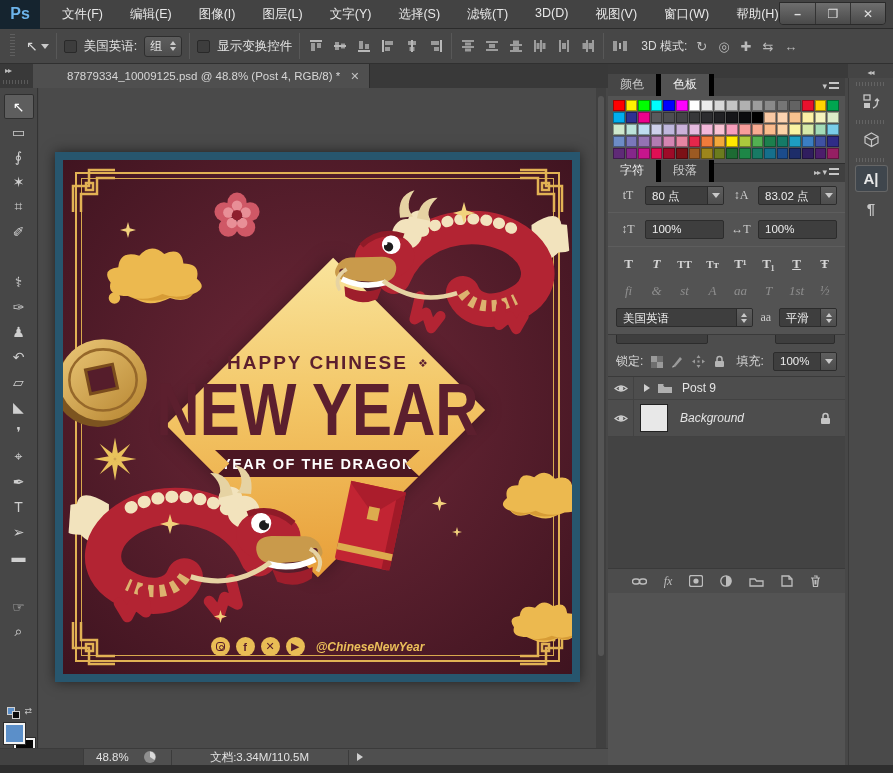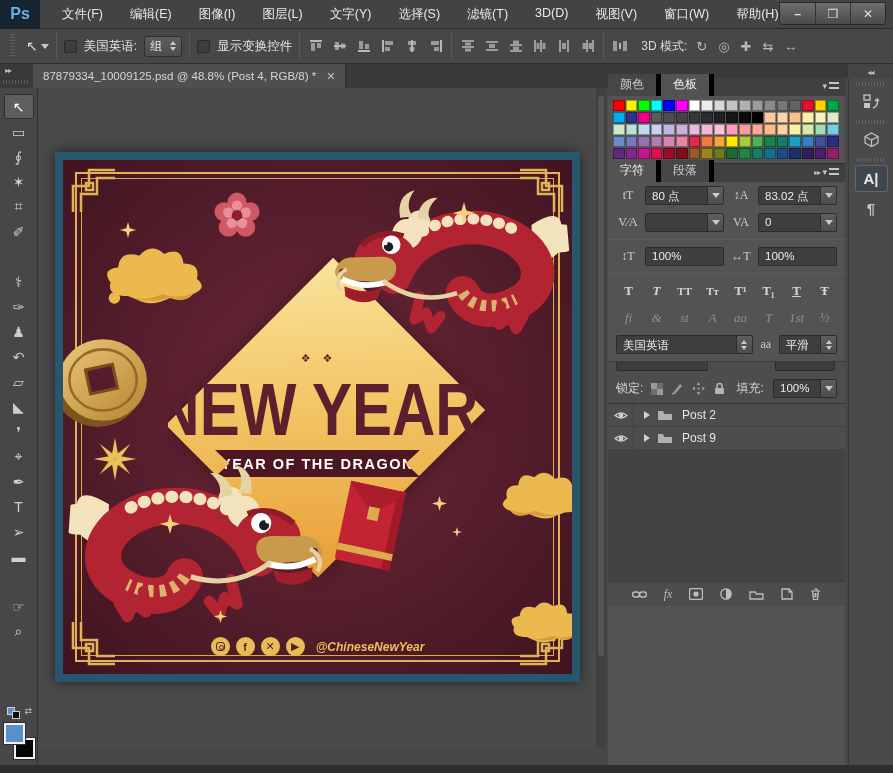--- a/index.html
+++ b/index.html
@@ -42,21 +42,21 @@
   #mode3d { display:flex; align-items:center; gap:9px; margin-left:6px; color:#dadada; }
   .g3d { color:#b9b9b9; font-size:13px; }
 
   
   #tabbar { position:absolute; left:0; top:64px; width:608px; height:24px; background:#393939; }
   #tb-collapse { position:absolute; left:5px; top:2px; color:#bdbdbd; font-size:8px; letter-spacing:-1px; }
   #tb-grip { position:absolute; left:3px; top:16px; width:26px; height:4px;
     background:repeating-linear-gradient(90deg,#5a5a5a 0 1px, transparent 1px 3px); }
   #doctab { position:absolute; left:33px; top:0; height:24px; background:#4f4f4f;
     border-right:1px solid #2c2c2c; display:flex; align-items:center; gap:10px; padding:0 10px; }
-  #doctab .title { color:#d6d6d6; font-size:11.5px; }
+  #doctab .title { color:#d6d6d6; font-size:11.5px;margin-left:24px; }
   #doctab .x { color:#c2c2c2; font-size:11px; }
 
   
   #toolbar { position:absolute; left:0; top:88px; width:38px; height:677px; background:#474747;
     border-right:1px solid #333; display:flex; flex-direction:column; align-items:center; padding-top:6px; }
   .tool { width:30px; height:25px; display:flex; align-items:center; justify-content:center;
     color:#cfcfcf; font-size:14px; border-radius:2px; }
   .tool.selected { background:#5e5e5e; color:#ffffff; box-shadow:inset 0 0 0 1px #2f2f2f; }
   #fgbg-mini { width:26px; height:14px; position:relative; margin-top:6px; }
   #fgbg-mini .f { position:absolute; left:1px; top:1px; width:8px; height:8px; background:#5b8fc9; border:1px solid #cfcfcf; }
@@ -539,20 +539,21 @@
             <path d="M10 10 L27 23 L30 30 L22 27 Z"></path>
             <path d="M50 10 L33 23 L30 30 L38 27 Z"></path>
             <path d="M10 50 L27 37 L30 30 L22 33 Z"></path>
             <path d="M50 50 L33 37 L30 30 L38 33 Z"></path>
           </svg>
       </span>
 
       <div id="diamond"></div>
       <div class="postertxt" id="heading">
         <span class="orn">❖</span>
+        <span>HAPPY CHINESE</span>
         <span class="orn">❖</span>
       </div>
       <div class="postertxt" id="title">NEW YEAR</div>
       <div id="ribbon">
         <span>YEAR OF THE DRAGON</span>
       </div>
 
       <span class="dec" style="left:265px;top:22px;transform:rotate(-5deg)">
         <svg width="242" height="162" viewBox="0 0 260 170">
           <path d="M222 52 q30 -16 32 2 q20 2 7 17 q9 15 -13 13 q-17 15 -28 -2 z" fill="#f2e3bd"></path>
@@ -777,36 +778,20 @@
             </span>
         </span>
         <span class="cicon">↕A</span>
         <span class="fld">
           <span class="val">83.02 点</span>
           <span class="dn">
               <span class="caret"></span>
             </span>
         </span>
       </div>
-      <div class="crow">
-        <span class="cicon">V⁄A</span>
-        <span class="fld">
-          <span class="val"></span>
-          <span class="dn">
-              <span class="caret"></span>
-            </span>
-        </span>
-        <span class="cicon">VA</span>
-        <span class="fld">
-          <span class="val">0</span>
-          <span class="dn">
-              <span class="caret"></span>
-            </span>
-        </span>
-      </div>
       <div class="cdivider"></div>
       <div class="crow">
         <span class="cicon">↕T</span>
         <span class="fld noarrow">
           <span class="val">100%</span>
         </span>
         <span class="cicon">↔T</span>
         <span class="fld noarrow">
           <span class="val">100%</span>
         </span>
@@ -891,53 +876,53 @@
         <span class="lbl" id="fill-label" style="margin-left:auto">填充:</span>
         <span class="fld" id="fillfld" style="flex:none">
           <span class="val">100%</span>
           <span class="dn">
               <span class="caret"></span>
             </span>
         </span>
       </div>
       <div id="layerlist">
 
-          <div class="layer-row">
-            <span class="eyecell">
-              <svg width="14" height="13">
-                <path d="M1 6.5 Q7 1.5 13 6.5 Q7 11.5 1 6.5 Z" fill="none" stroke="#cccccc" stroke-width="1.3"></path>
-                <circle cx="7" cy="6.5" r="2.3" fill="#cccccc"></circle>
-              </svg>
-            </span>
-            <span class="expander"></span>
-            <span class="foldico">
-              <svg width="16" height="12">
-                <path d="M1 3 h5 l1.5 2 H15 v6 H1 Z" fill="#b0b0b0"></path>
-                <path d="M1 3 V2 h5 l1 1" fill="#b0b0b0"></path>
-              </svg>
-            </span>
-            <span class="lname">Post 2</span>
-          </div>
           <div class="layer-row">
             <span class="eyecell">
               <svg width="14" height="13">
                 <path d="M1 6.5 Q7 1.5 13 6.5 Q7 11.5 1 6.5 Z" fill="none" stroke="#cccccc" stroke-width="1.3"></path>
                 <circle cx="7" cy="6.5" r="2.3" fill="#cccccc"></circle>
               </svg>
             </span>
             <span class="expander"></span>
             <span class="foldico">
               <svg width="16" height="12">
                 <path d="M1 3 h5 l1.5 2 H15 v6 H1 Z" fill="#b0b0b0"></path>
                 <path d="M1 3 V2 h5 l1 1" fill="#b0b0b0"></path>
               </svg>
             </span>
             <span class="lname">Post 9</span>
           </div>
         </div>
+      <div id="bgrow">
+        <span class="eyecell">
+          <svg width="14" height="13">
+              <path d="M1 6.5 Q7 1.5 13 6.5 Q7 11.5 1 6.5 Z" fill="none" stroke="#cccccc" stroke-width="1.3"></path>
+              <circle cx="7" cy="6.5" r="2.3" fill="#cccccc"></circle>
+            </svg>
+        </span>
+        <span id="bgthumb"></span>
+        <span class="lname">Background</span>
+        <span class="lockglyph">
+          <svg width="11" height="13">
+              <rect x="1" y="6" width="9" height="6" rx="1" fill="#c5c5c5"></rect>
+              <path d="M3 6 V4 a2.5 2.5 0 0 1 5 0 V6" fill="none" stroke="#c5c5c5" stroke-width="1.5"></path>
+            </svg>
+        </span>
+      </div>
       <div id="layers-empty"></div>
       <div id="layerbar">
         <span class="lbico">
             <svg width="15" height="9">
               <rect x="0.5" y="2" width="7" height="5" rx="2.5" fill="none" stroke="#bdbdbd" stroke-width="1.4"></rect>
               <rect x="7.5" y="2" width="7" height="5" rx="2.5" fill="none" stroke="#bdbdbd" stroke-width="1.4"></rect>
             </svg>
           </span>
         <span class="lbico" style="font-style:italic;font-family:'Liberation Serif',serif">fx</span>
         <span class="lbico">
@@ -986,15 +971,27 @@
     <div class="dockbtn">
       <svg width="17" height="17">
           <path d="M8.5 1 L15 4.5 V11 L8.5 14.5 L2 11 V4.5 Z M2 4.5 L8.5 8 L15 4.5 M8.5 8 V14.5" fill="none" stroke="#c6c6c6" stroke-width="1.2"></path>
         </svg>
     </div>
     <div class="grip-h"></div>
     <div class="dockbtn active">A|</div>
     <div class="dockbtn">¶</div>
   </div>
 
+  <div id="statusbar">
+    <span class="darkblock"></span>
+    <span id="zoomtxt">48.8%</span>
+    <span id="pieicon">
+      <svg width="14" height="14">
+          <circle cx="7" cy="7" r="6" fill="#8f8f8f"></circle>
+          <path d="M7 7 V1.5 A5.5 5.5 0 0 1 11.5 10 Z" fill="#dadada"></path>
+        </svg>
+    </span>
+    <span id="docfld">文档:3.34M/110.5M</span>
+    <span id="docarrow"></span>
+  </div>
   <div id="bottomstrip"></div>
 
 </div>
 
 </body></html>

